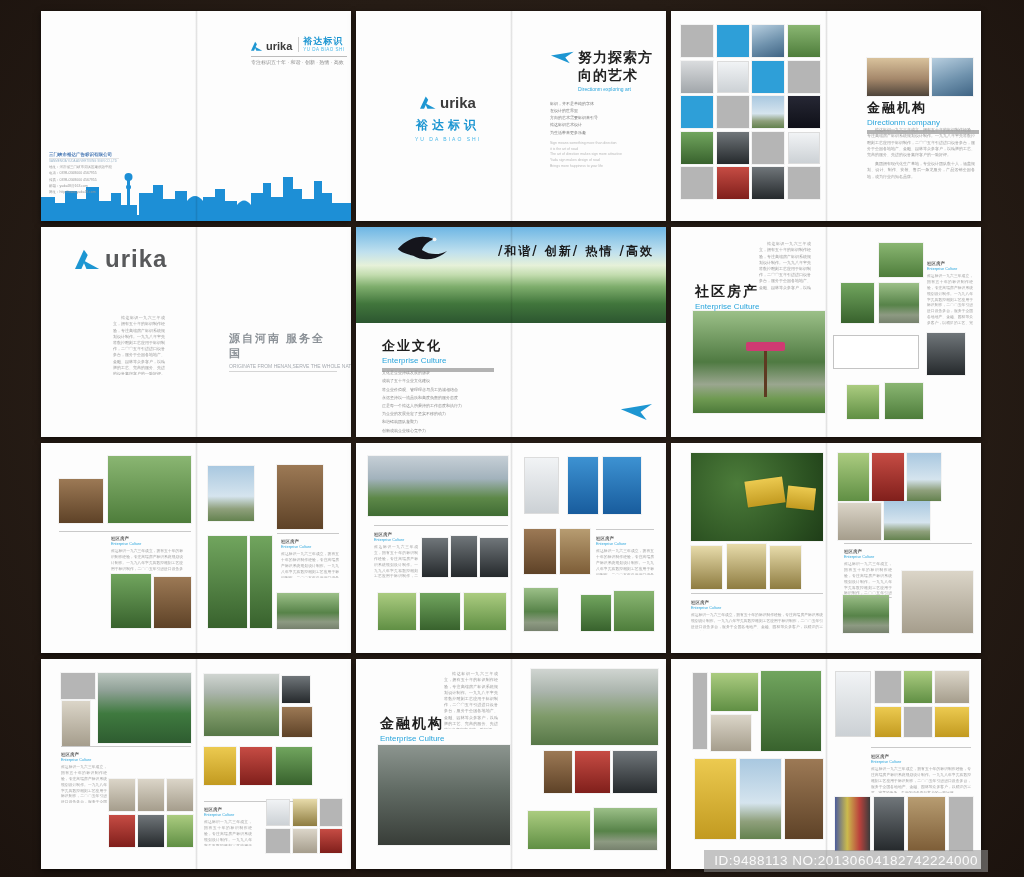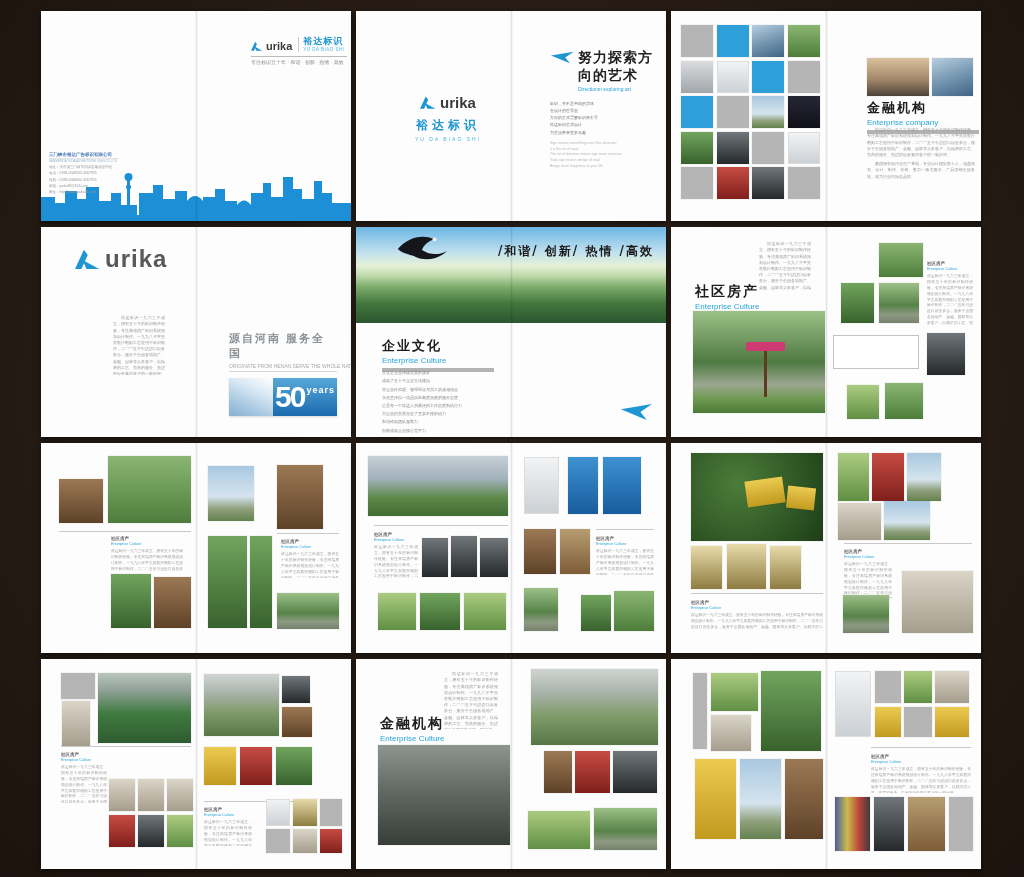--- a/index.html
+++ b/index.html
@@ -243,21 +243,21 @@
           <div class="ph k-white-p" style="left: 117px; top: 121px; width: 32px; height: 32px;"></div>
           <div class="ph k-graysq" style="left: 10px; top: 156px; width: 32px; height: 32px;"></div>
           <div class="ph k-red" style="left: 46px; top: 156px; width: 32px; height: 32px;"></div>
           <div class="ph k-dark" style="left: 81px; top: 156px; width: 32px; height: 32px;"></div>
           <div class="ph k-graysq" style="left: 117px; top: 156px; width: 32px; height: 32px;"></div>
           <div class="ph k-sunset" style="left: 196px; top: 47px; width: 62px; height: 38px;"></div>
           <div class="ph k-glass" style="left: 261px; top: 47px; width: 41px; height: 38px;"></div>
         </div>
       <div class="abs" style="left:196px;top:88px;width:108px">
         <div class="h1">金融机构</div>
-        <div class="h1sub">Enterprise company</div>
+        <div class="h1sub">Directionm company</div>
         <div class="hbar"></div>
       </div>
       <div class="abs tbox" style="left:196px;top:116px;width:108px;height:88px">
         <div class="scaled para">
           <div class="p">裕达标识一九六三年成立，拥有五十年的标识制作经验，专注高端房产标识系统规划设计制作。一九九八年率先将数控雕刻工艺应用于标识制作，二〇〇五年引进进口设备多台，服务于全国各地地产、金融、园林等众多客户，以精湛的工艺、完善的服务、先进的设备赢得客户的一致好评。</div>
           <div class="p">集团拥有现代化生产基地，专业设计团队数十人，涵盖规划、设计、制作、安装、售后一条龙服务，产品远销全国各地，成为行业内知名品牌。</div>
         </div>
       </div>
     </section>
 
@@ -271,27 +271,20 @@
         <span class="logo-latin">urika</span>
       </div>
       <div class="abs tbox" style="left:72px;top:88px;width:52px;height:60px">
         <div class="scaled para">
             <div class="p">裕达标识一九六三年成立，拥有五十年的标识制作经验，专注高端房产标识系统规划设计制作。一九九八年率先将数控雕刻工艺应用于标识制作，二〇〇五年引进进口设备多台，服务于全国各地地产、金融、园林等众多客户，以精湛的工艺、完善的服务、先进的设备赢得客户的一致好评。</div>
           </div>
       </div>
       <div class="abs" style="left:188px;top:104px;width:108px">
         <div class="nation-t">源自河南 服务全国</div>
         <div class="nation-s">ORIGINATE FROM HENAN,SERVE THE WHOLE NATION</div>
-        <div class="b50">
-          <div class="b50-photo"></div>
-          <div class="b50-blue">
-            <span class="b50-num">50</span>
-            <span class="b50-years">years</span>
-          </div>
-        </div>
       </div>
     </section>
 
     <section class="spread">
       <div class="culture-banner">
         <svg class="eagle" viewBox="0 0 60 34">
             <path d="M6,17 C16,6 30,1 44,7 C37,9 33,13 31,18 C40,24 50,23 57,19 C47,29 32,30 22,24 C14,22 9,20 6,17 Z" fill="#15151c"></path>
             <circle cx="44" cy="7" r="2" fill="#f5f5f5"></circle>
           </svg>
         <div class="slogan">/和谐/ 创新/ 热情 /高效</div>
@@ -544,13 +537,14 @@
         <div class="scaled">
           <div class="sl-t">社区房产</div>
           <div class="sl-s">Enterprise Culture</div>
           <div class="sl-p">裕达标识一九六三年成立，拥有五十年的标识制作经验，专注高端房产标识系统规划设计制作。一九九八年率先将数控雕刻工艺应用于标识制作，二〇〇五年引进进口设备多台，服务于全国各地地产、金融、园林等众多客户，以精湛的工艺、完善的服务、先进的设备赢得客户的一致好评。</div>
         </div>
       </div>
     </section>
 
   </div>
 
+  <div class="wm-right">ID:9488113 NO:20130604182742224000</div>
 </div>
 
 </body></html>

